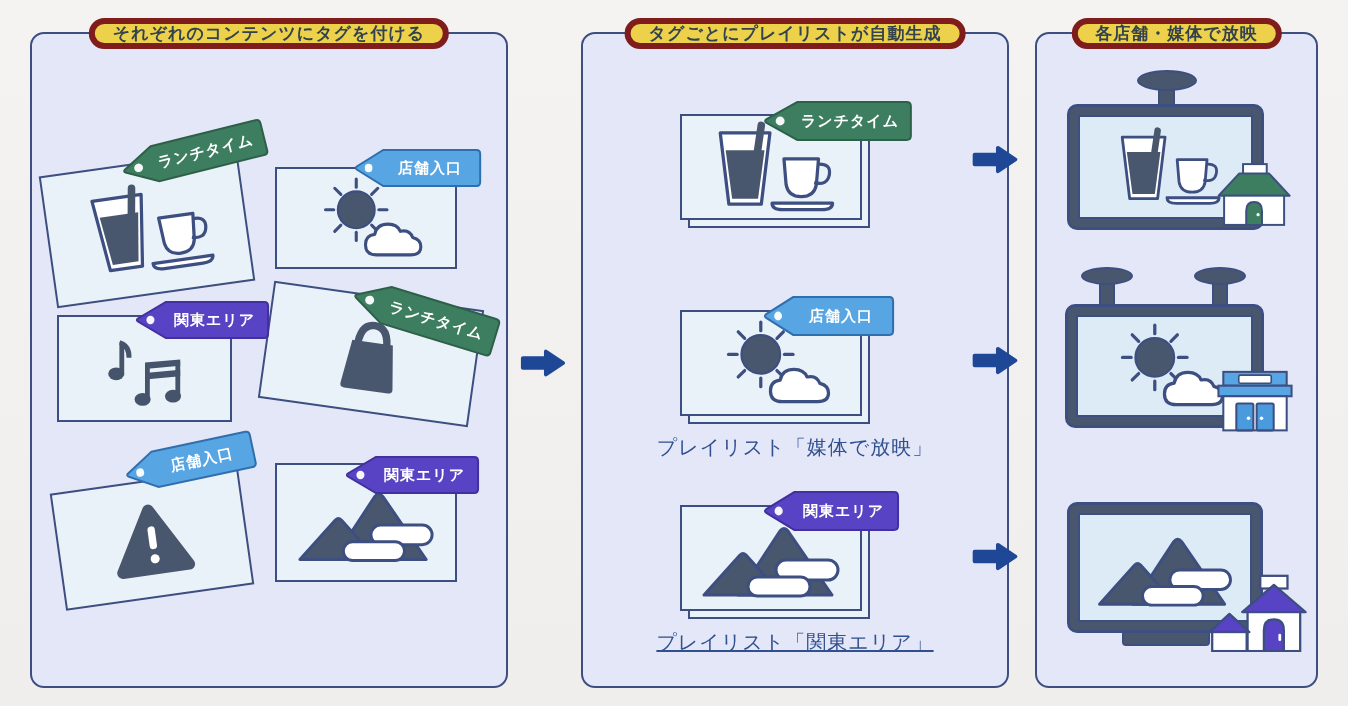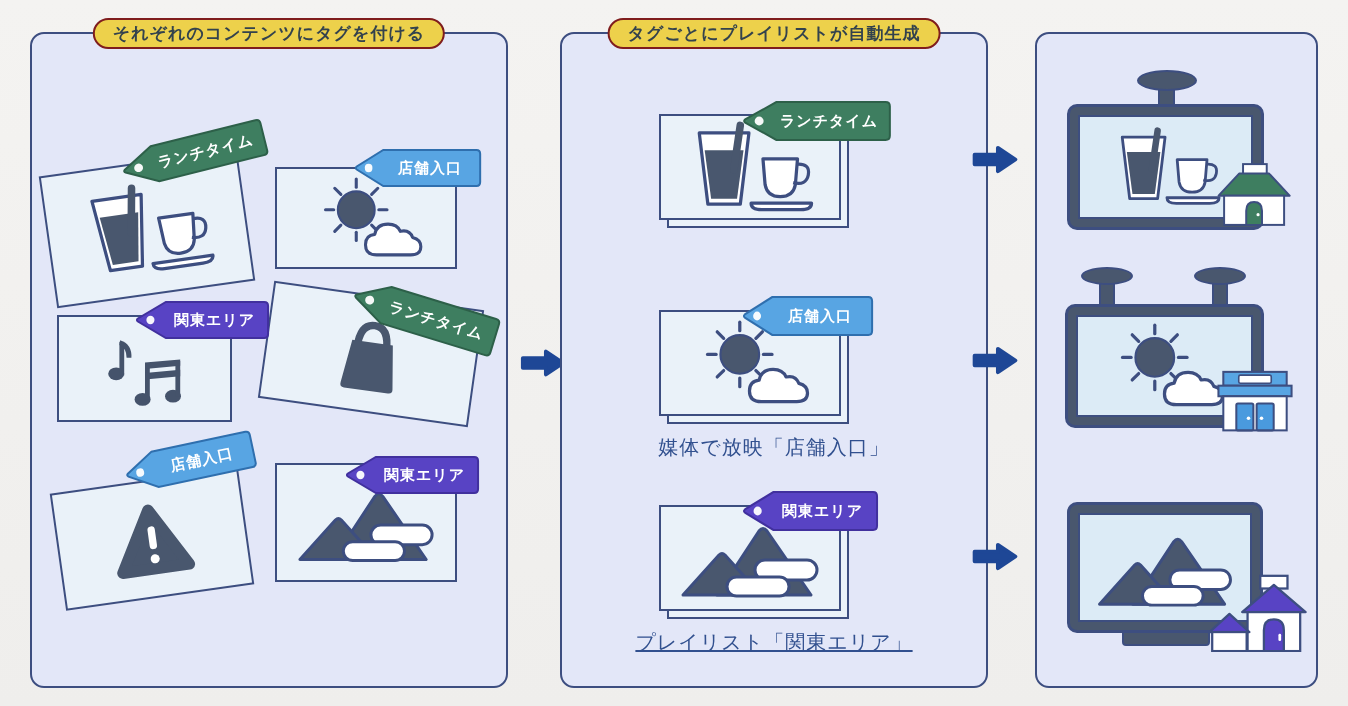--- a/index.html
+++ b/index.html
@@ -18,24 +18,24 @@
     font-family:"Liberation Sans","DejaVu Sans",sans-serif;
     background:linear-gradient(180deg,#f4f3f1 0%,#efeeec 100%);
     position:relative;overflow:hidden;
   }
   .stage{position:absolute;inset:0;}
 
   
   .panel{position:absolute;top:32px;height:656px;background:var(--panel-fill);
     border:2px solid var(--panel-border);border-radius:14px;}
   .panel-1{left:30px;width:478px;}
-  .panel-2{left:560px;width:428px;}
+  .panel-2{left:581px;width:428px;}
   .panel-3{left:1035px;width:283px;}
   .panel-badge{position:absolute;top:-16px;left:50%;transform:translateX(-50%);
-    background:var(--badge-fill);border:2px solid #7f1d1d;border-radius:16px;
+    background:var(--badge-fill);border:6px solid #7f1d1d;border-radius:16px;
     height:31px;display:flex;align-items:center;padding:0 18px;white-space:nowrap;
     font-size:17px;font-weight:700;color:var(--badge-text);letter-spacing:1px;z-index:6;}
 
   
   .photo-card{position:absolute;background:var(--card-fill);
     border:2px solid var(--card-border);display:flex;align-items:center;justify-content:center;z-index:1;}
   .stack-back{position:absolute;background:var(--card-fill);border:2px solid var(--card-border);z-index:0;}
 
   
   .tag{position:absolute;height:40px;z-index:4;}
@@ -267,21 +267,21 @@
           <use href="#icon-sun-cloud"></use>
         </svg>
     </div>
     <div class="tag blue" style="left:180px;top:261px;width:132px;height:42px;">
       <svg class="tag-shape" viewBox="0 0 140 40" preserveAspectRatio="none">
         <path vector-effect="non-scaling-stroke" d="M32,2 H134 Q138,2 138,6 V34 Q138,38 134,38 H32 L3,21.5 Q1,20 3,18.5 Z"></path>
         <circle cx="16" cy="20" r="4.2"></circle>
       </svg>
       <span class="tag-label">店舗入口</span>
     </div>
-    <div class="caption" style="top:400px;">媒体で放映「店舗入口」</div>
+    <div class="caption" style="top:400px;">プレイリスト「媒体で放映」</div>
 
     <div class="stack-back" style="left:105px;top:479px;width:182px;height:106px;"></div>
     <div class="photo-card" style="left:97px;top:471px;width:182px;height:106px;">
       <svg width="150" height="90" viewBox="0 0 150 90">
           <use href="#icon-mountains"></use>
         </svg>
     </div>
     <div class="tag purple" style="left:180px;top:456px;width:137px;height:42px;">
       <svg class="tag-shape" viewBox="0 0 140 40" preserveAspectRatio="none">
         <path vector-effect="non-scaling-stroke" d="M32,2 H134 Q138,2 138,6 V34 Q138,38 134,38 H32 L3,21.5 Q1,20 3,18.5 Z"></path>
@@ -296,20 +296,23 @@
       <path d="M4,12 H28 V5 L46,17 L28,29 V22 H4 Z"></path>
     </svg>
   <svg class="flow-arrow" style="left:970px;top:344px;" width="50" height="33" viewBox="0 0 50 34">
       <path d="M4,12 H28 V5 L46,17 L28,29 V22 H4 Z"></path>
     </svg>
   <svg class="flow-arrow" style="left:970px;top:540px;" width="50" height="33" viewBox="0 0 50 34">
       <path d="M4,12 H28 V5 L46,17 L28,29 V22 H4 Z"></path>
     </svg>
 
   <section class="panel panel-3">
+    <div class="panel-badge">
+      <span>各店舗・媒体で放映</span>
+    </div>
 
     <div class="mount-stem" style="left:121px;top:46px;width:17px;height:32px;"></div>
     <div class="mount-plate" style="left:100px;top:36px;width:60px;height:21px;"></div>
     <div class="display-frame" style="left:30px;top:70px;width:197px;height:126px;">
       <div class="display-screen">
         <svg width="128" height="82" viewBox="0 0 130 88">
             <use href="#icon-drink-cup"></use>
           </svg>
       </div>
     </div>

